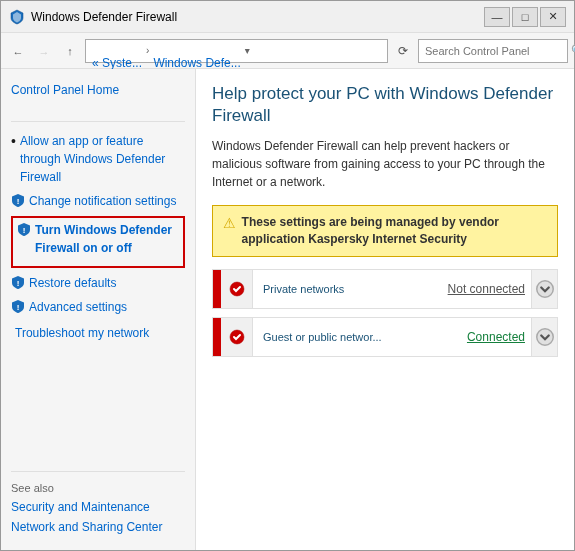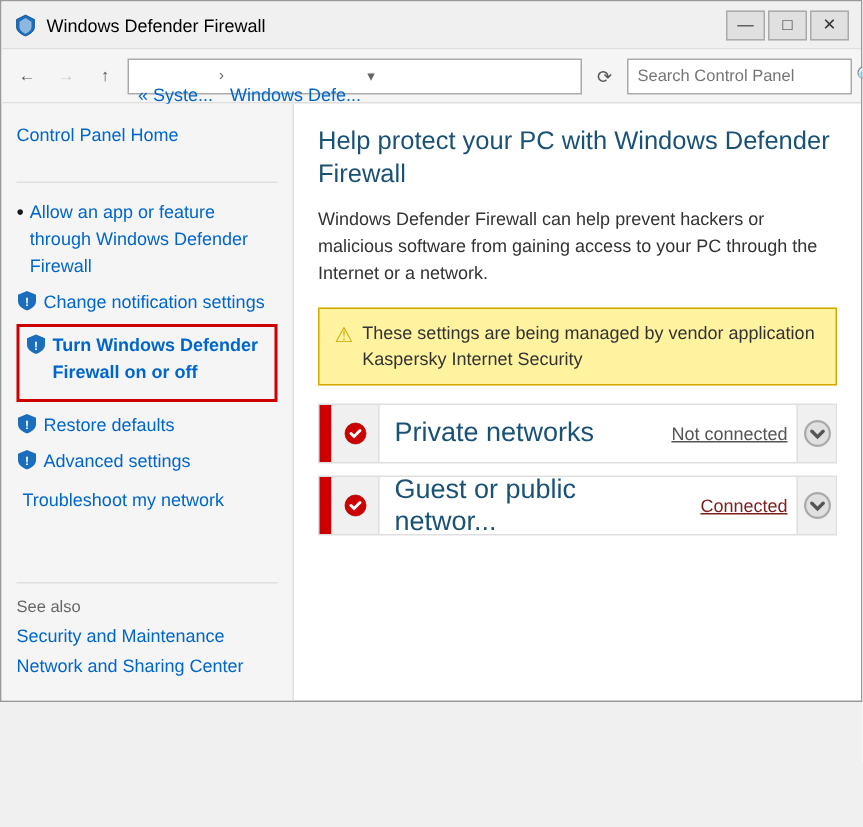--- a/index.html
+++ b/index.html
@@ -1,18 +1,18 @@
 <!DOCTYPE html>
 <html><head>
   <meta charset="utf-8">
   <style>
     * { box-sizing: border-box; margin: 0; padding: 0; }
     body { font-family: 'Segoe UI', Tahoma, Geneva, Verdana, sans-serif; font-size: 12px; background: #f0f0f0; width: 575px; height: 551px; overflow: hidden; }
 
-    .window { width: 575px; height: 468px; background: #fff; border: 1px solid #999; display: flex; flex-direction: column; }
+    .window { width: 575px; height: 551px; background: #fff; border: 1px solid #999; display: flex; flex-direction: column; }
 
     
     .title-bar { background: #f0f0f0; height: 32px; display: flex; align-items: center; padding: 0 8px; border-bottom: 1px solid #dfdfdf; flex-shrink: 0; }
     .title-bar-icon { width: 16px; height: 16px; margin-right: 6px; }
     .title-bar-icon svg { width: 16px; height: 16px; }
     .title-bar-title { flex: 1; font-size: 12px; color: #000; }
     .title-bar-controls { display: flex; gap: 2px; }
     .title-btn { width: 26px; height: 20px; border: 1px solid #aaa; background: #e0e0e0; cursor: pointer; display: flex; align-items: center; justify-content: center; font-size: 11px; color: #333; }
 
     
@@ -42,30 +42,30 @@
     .see-also-title { font-size: 11px; color: #666; margin-bottom: 4px; }
 
     
     .main { flex: 1; padding: 14px 16px; overflow-y: auto; }
     .main-title { font-size: 17px; color: #1a5276; font-weight: 400; margin-bottom: 10px; line-height: 1.3; }
     .main-desc { font-size: 12px; color: #333; line-height: 1.5; margin-bottom: 14px; }
 
     
     .warning-banner { background: #fff3a0; border: 1px solid #d4a800; padding: 8px 10px; margin-bottom: 12px; display: flex; align-items: flex-start; gap: 6px; }
     .warning-icon { color: #d4a800; font-size: 14px; flex-shrink: 0; margin-top: 1px; }
-    .warning-text { font-size: 12px; color: #333; line-height: 1.4; }
+    .warning-text { font-size: 12px; color: #333; line-height: 1.4; font-weight: bold; }
 
     
     .network-item { border: 1px solid #dfdfdf; margin-bottom: 8px; display: flex; align-items: center; padding: 0; height: 40px; }
     .network-item-red { width: 8px; height: 100%; background: #cc0000; flex-shrink: 0; }
     .network-item-icon { width: 32px; height: 100%; display: flex; align-items: center; justify-content: center; background: #f0f0f0; border-right: 1px solid #dfdfdf; flex-shrink: 0; }
     .network-item-icon svg { width: 16px; height: 16px; }
-    .network-item-name { flex: 1; padding-left: 10px; font-size: 18px; color: #1a5276; font-weight: 500; }
+    .network-item-name { flex: 1; padding-left: 10px; font-size: 11px; color: #1a5276; font-weight: 500; }
     .network-item-status { font-size: 12px; color: #555; padding-right: 6px; text-decoration: underline; }
-    .network-item-status.connected { color: #7f1d1d; margin-left: 18px; }
+    .network-item-status.connected { color: #15803d; margin-left: 18px; }
     .network-item-expand { width: 26px; height: 100%; display: flex; align-items: center; justify-content: center; background: #f0f0f0; border-left: 1px solid #dfdfdf; color: #555; cursor: pointer; }
   </style>
 </head>
 <body>
 
 <div class="window">
 
   <div class="title-bar">
     <div class="title-bar-icon">
       <svg viewBox="0 0 16 16" xmlns="http://www.w3.org/2000/svg">

